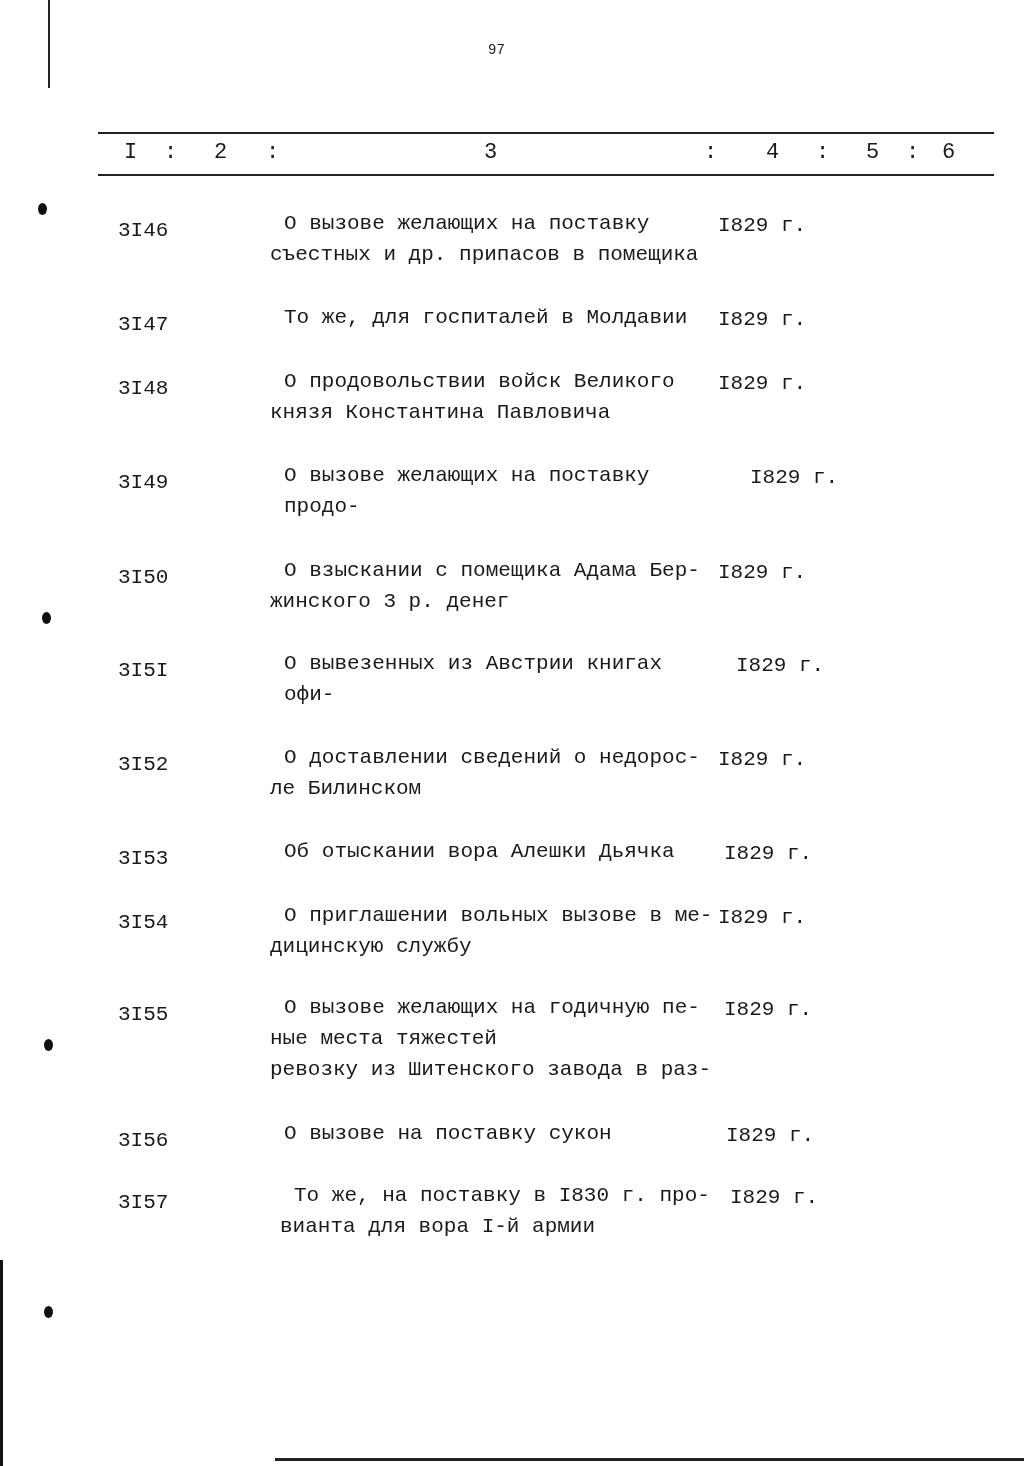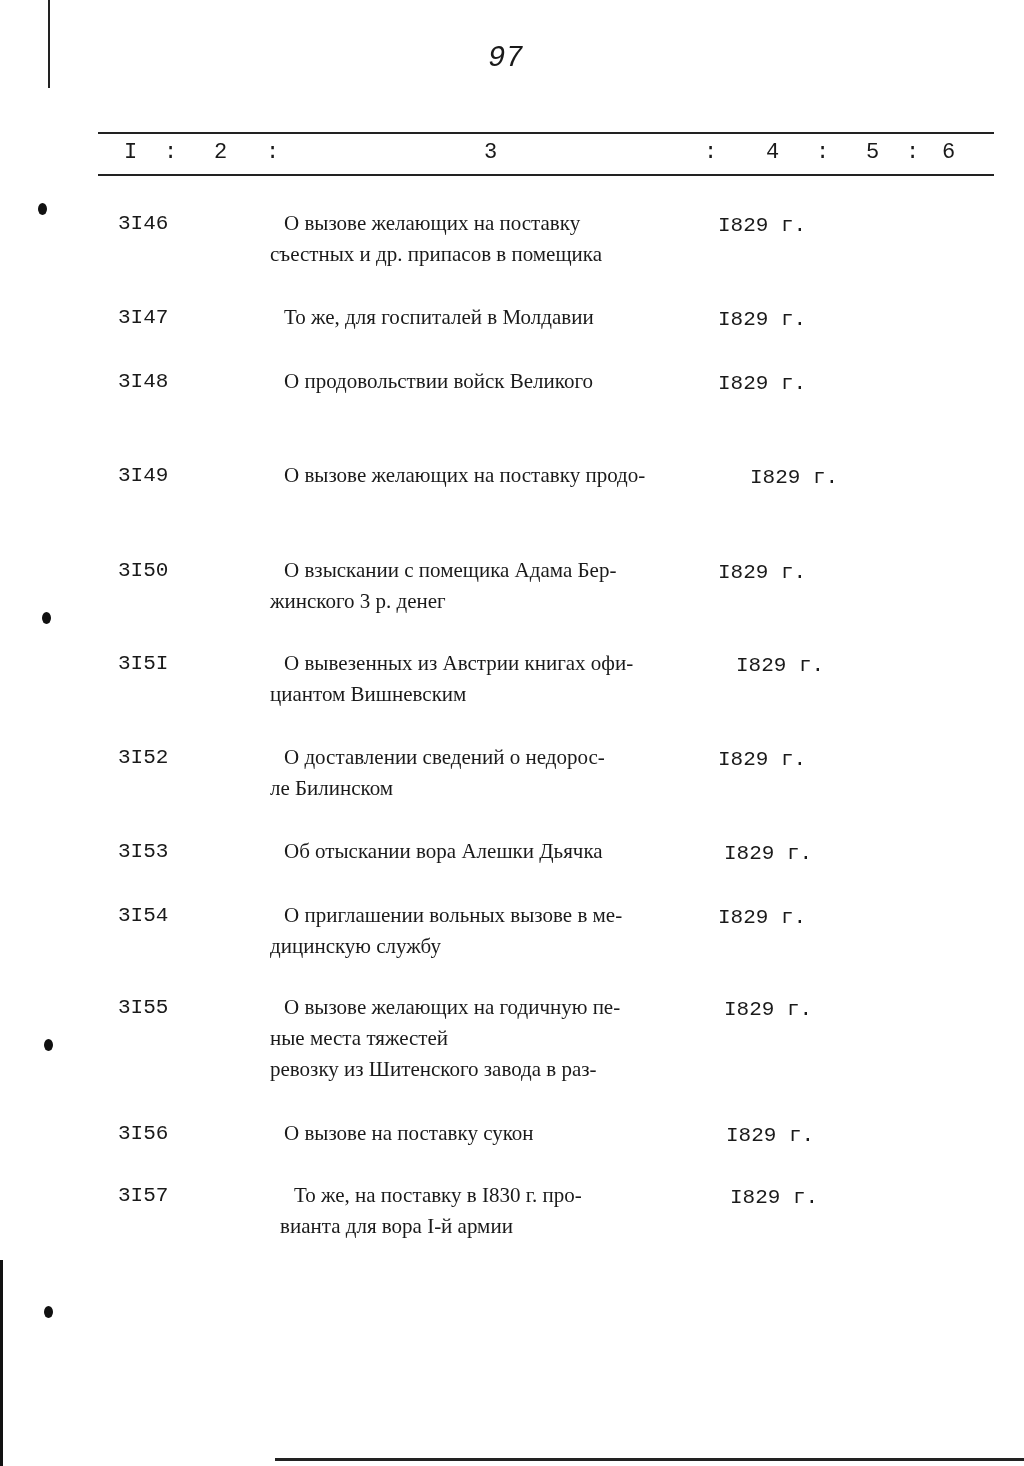--- a/index.html
+++ b/index.html
@@ -5,27 +5,27 @@
   html, body { margin: 0; padding: 0; }
   body {
     width: 1024px; height: 1466px; position: relative; overflow: hidden;
     background: #ffffff; color: #1a1a1a;
     font-family: "Liberation Mono", "DejaVu Sans Mono", monospace;
   }
   .binder-line { position: absolute; left: 48px; top: 0; width: 2px; height: 88px; background: #222; }
   .left-edge { position: absolute; left: 0; top: 1260px; width: 3px; height: 206px; background: #111; }
   .bottom-rule { position: absolute; left: 275px; right: 0; top: 1458px; height: 3px; background: #222; }
   .punch { position: absolute; width: 9px; height: 12px; border-radius: 50%; background: #111; }
-  .page-number { position: absolute; left: 488px; top: 42px; font-size: 29px; font-style: italic; }
+  .page-number { position: absolute; left: 488px; top: 42px; font-size: 14px; }
   .rule { position: absolute; left: 98px; width: 896px; height: 2px; background: #222; }
   .header-row { position: absolute; top: 140px; left: 0; width: 1024px; height: 30px; font-size: 22px; }
   .header-row span { position: absolute; }
   .entry { position: absolute; left: 0; width: 1024px; font-size: 21px; line-height: 31px; }
-  .entry .num { position: absolute; left: 118px; top: 0; }
-  .entry .title { position: absolute; left: 270px; top: 0; width: 450px; white-space: pre-line; font-family: Liberation Serif, serif; }
+  .entry .num { position: absolute; left: 118px; top: 7px; }
+  .entry .title { position: absolute; left: 270px; top: 0; width: 450px; white-space: pre-line; }
   .entry .title .first { padding-left: 14px; }
   .entry .year { position: absolute; left: 718px; top: 2px; font-family: Liberation Mono, monospace; }
 </style>
 </head>
 <body>
 
 <div class="binder-line"></div>
 <div class="left-edge"></div>
 <div class="punch" style="left:38px;top:203px;"></div>
 <div class="punch" style="left:42px;top:612px;"></div>
@@ -57,39 +57,39 @@
 </div>
 
 <div class="entry" style="top:302px;">
   <span class="num">3I47</span>
   <div class="title"><div class="first">То же, для госпиталей в Молдавии</div></div>
   <span class="year">I829 г.</span>
 </div>
 
 <div class="entry" style="top:366px;">
   <span class="num">3I48</span>
-  <div class="title"><div class="first">О продовольствии войск Великого</div></div>
+  <div class="title"><div class="first">О продовольствии войск Великого</div><div>князя Константина Павловича</div></div>
   <span class="year">I829 г.</span>
 </div>
 
 <div class="entry" style="top:460px;">
   <span class="num">3I49</span>
   <div class="title"><div class="first">О вызове желающих на поставку продо-</div></div>
   <span class="year" style="left:750px;">I829 г.</span>
 </div>
 
 <div class="entry" style="top:555px;">
   <span class="num">3I50</span>
   <div class="title"><div class="first">О взыскании с помещика Адама Бер-</div><div>жинского 3 р. денег</div></div>
   <span class="year">I829 г.</span>
 </div>
 
 <div class="entry" style="top:648px;">
   <span class="num">3I5I</span>
-  <div class="title"><div class="first">О вывезенных из Австрии книгах офи-</div><div>циантом Вишневским</div></div>
+  <div class="title"><div class="first">О вывезенных из Австрии книгах офи-</div></div>
   <span class="year" style="left:736px;">I829 г.</span>
 </div>
 
 <div class="entry" style="top:742px;">
   <span class="num">3I52</span>
   <div class="title"><div class="first">О доставлении сведений о недорос-</div><div>ле Билинском</div></div>
   <span class="year">I829 г.</span>
 </div>
 
 <div class="entry" style="top:836px;">

